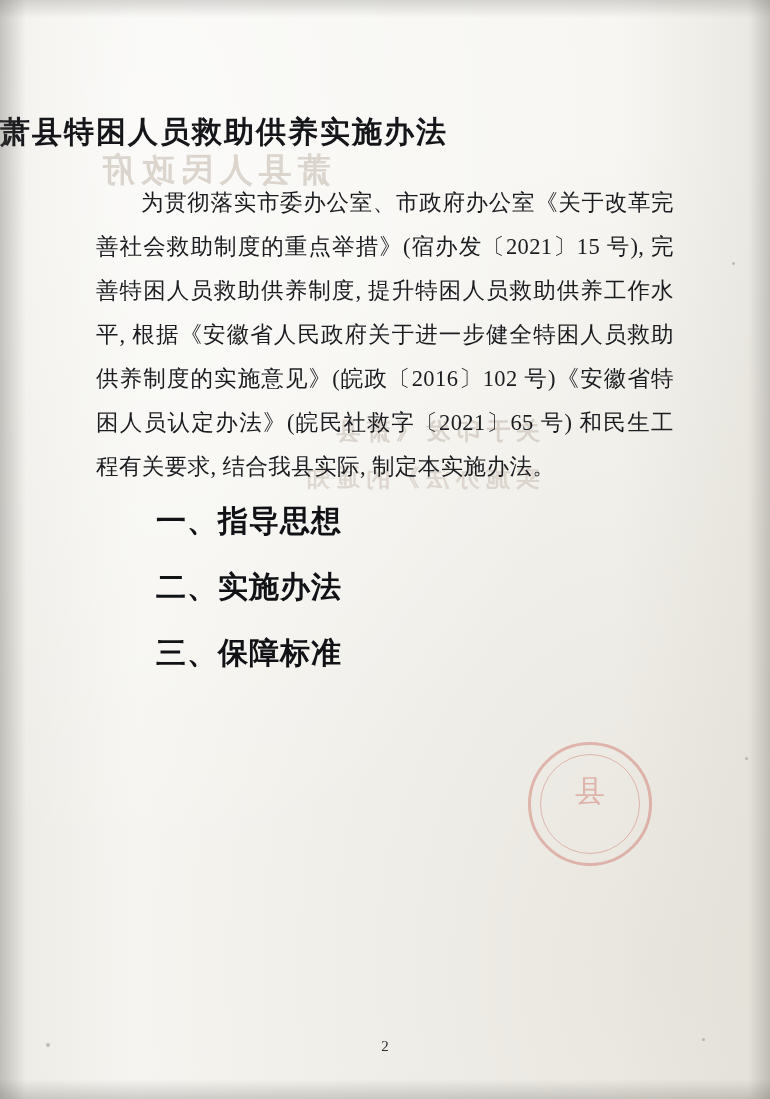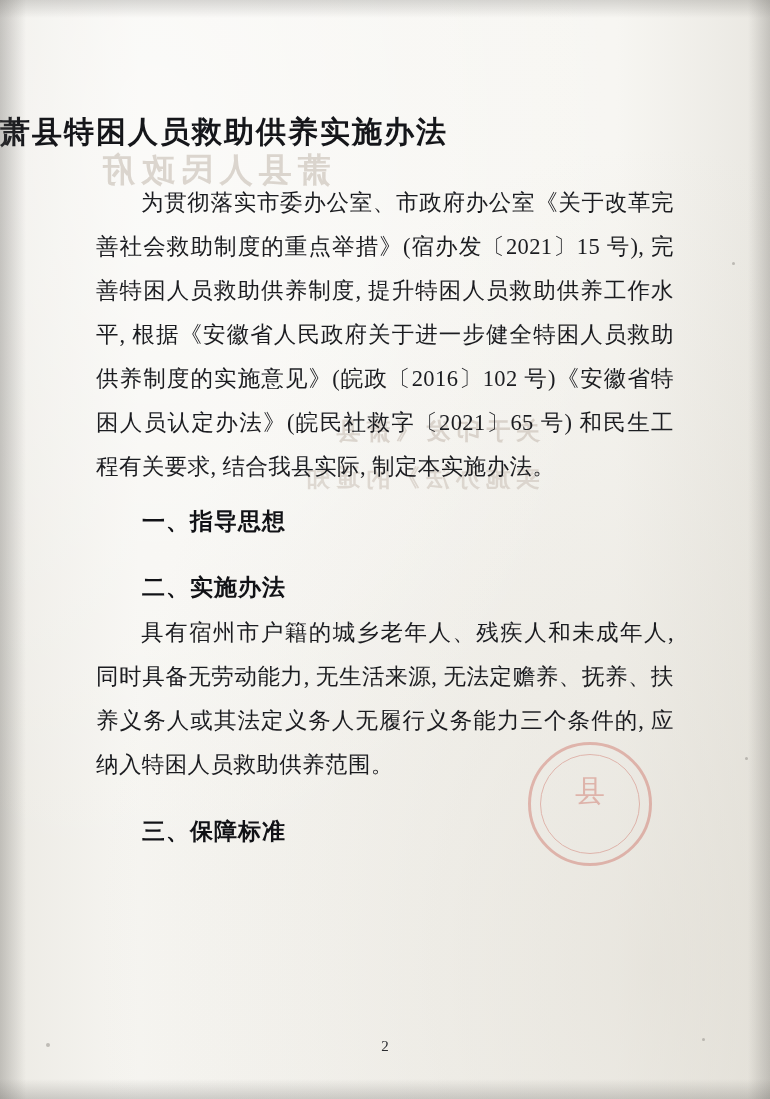--- a/index.html
+++ b/index.html
@@ -136,21 +136,21 @@
     font-size: 22.5px;
     line-height: 44px;
     color: #1b1c20;
     text-align: justify;
     text-justify: inter-ideograph;
     text-indent: 2em;
     margin: 0 0 2px 0;
     letter-spacing: 0.4px;
   }
   .heading {
-    font-size: 23px;
+    font-size: 30px;
     line-height: 44px;
     color: #111216;
     font-weight: bold;
     text-indent: 2em;
     margin: 10px 0 2px 0;
     letter-spacing: 1px;
     font-family: "Liberation Sans", "DejaVu Sans", sans-serif;
   }
   .heading.spaced-top {
     margin-top: 22px;
@@ -190,21 +190,20 @@
     <div id="seal-inner"></div>
     <div id="seal-char">县</div>
   </div>
 
   <h1 id="doc-title">萧县特困人员救助供养实施办法</h1>
 
   <div id="body-area">
     <p class="para">为贯彻落实市委办公室、市政府办公室《关于改革完善社会救助制度的重点举措》(宿办发〔2021〕15 号), 完善特困人员救助供养制度, 提升特困人员救助供养工作水平, 根据《安徽省人民政府关于进一步健全特困人员救助供养制度的实施意见》(皖政〔2016〕102 号)《安徽省特困人员认定办法》(皖民社救字〔2021〕65 号) 和民生工程有关要求, 结合我县实际, 制定本实施办法。</p>
     <p class="heading">一、指导思想</p>
     <p class="heading spaced-top">二、实施办法</p>
-    <p class="para">具有宿州市户籍的城乡老年人、残疾人和未成年人, 同时具备无劳动能力, 无生活来源, 无法定赡养、抚养、扶养义务人或其法定义务人无履行义务能力三个条件的, 应纳入特困人员救助供养范围。</p>
     <p class="heading spaced-top">三、保障标准</p>
   </div>
 
   <div id="page-number">2</div>
 
   <span class="speck" style="left:46px;top:1043px;width:4px;height:4px;"></span>
   <span class="speck" style="left:732px;top:262px;width:3px;height:3px;"></span>
   <span class="speck" style="left:745px;top:757px;width:3px;height:3px;"></span>
   <span class="speck" style="left:702px;top:1038px;width:3px;height:3px;"></span>
 

